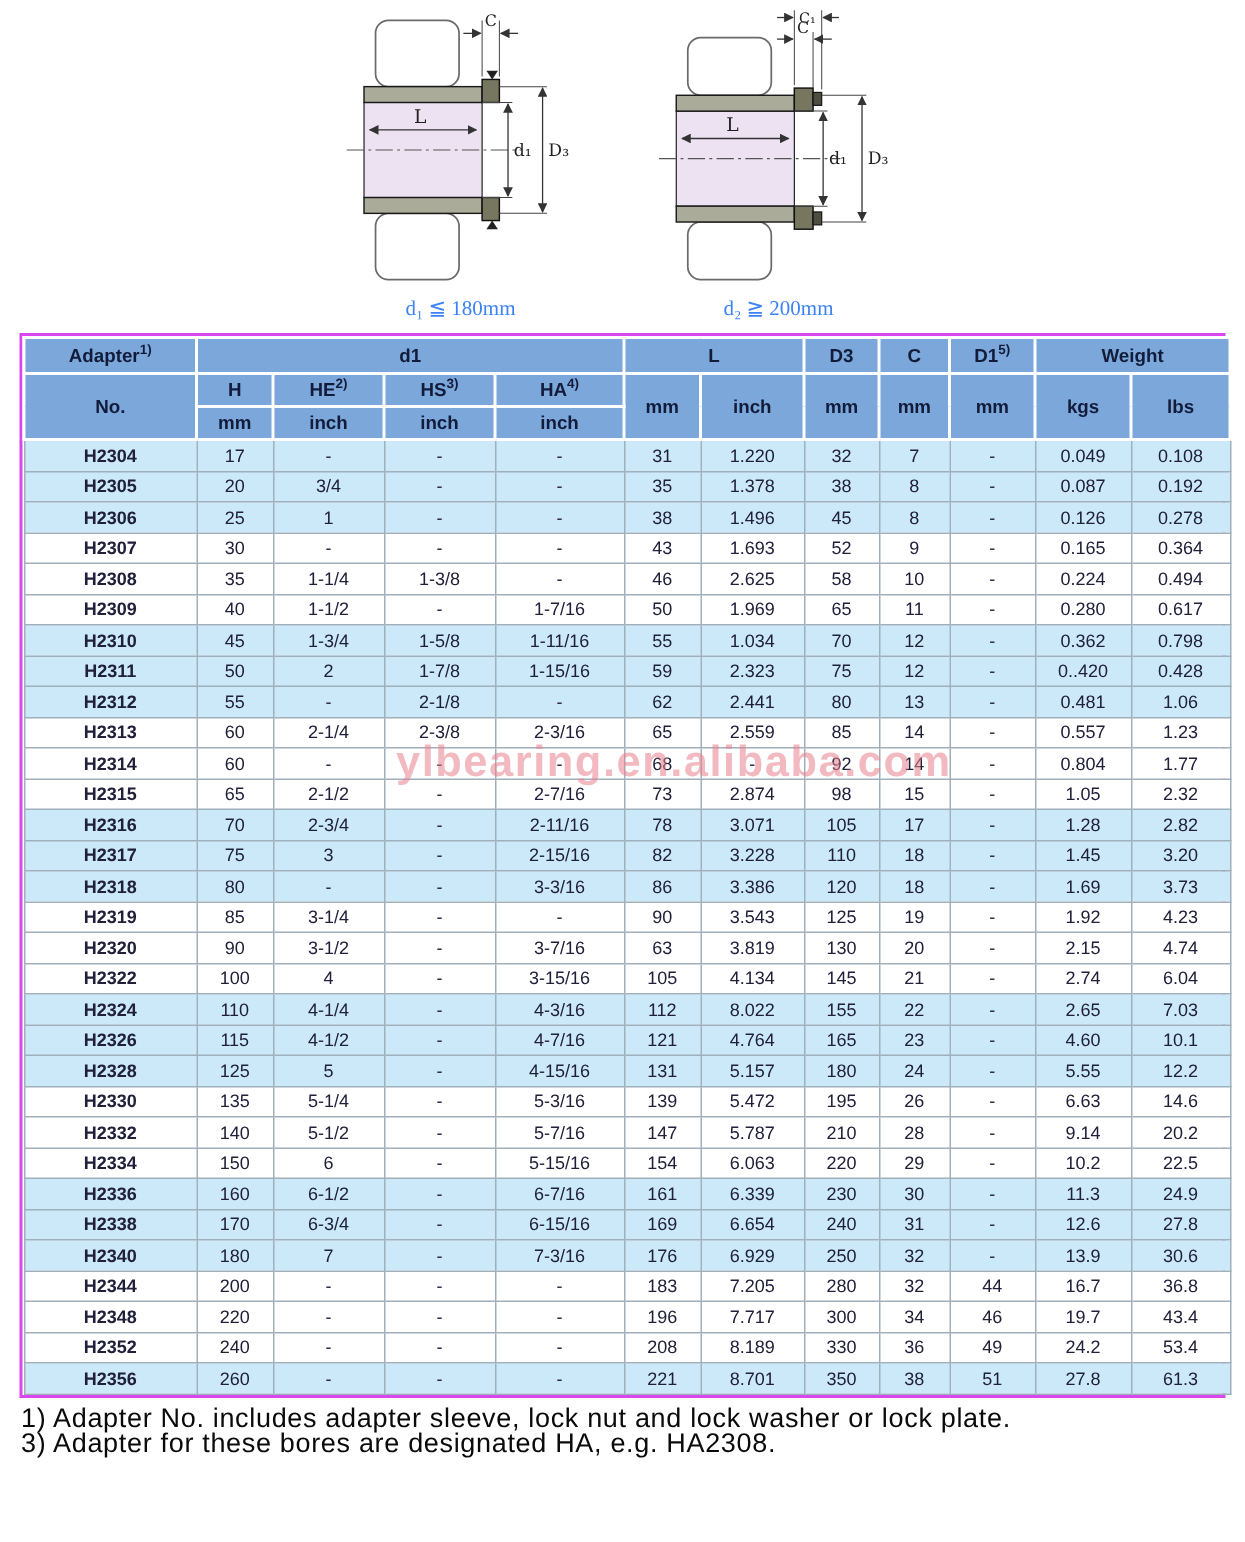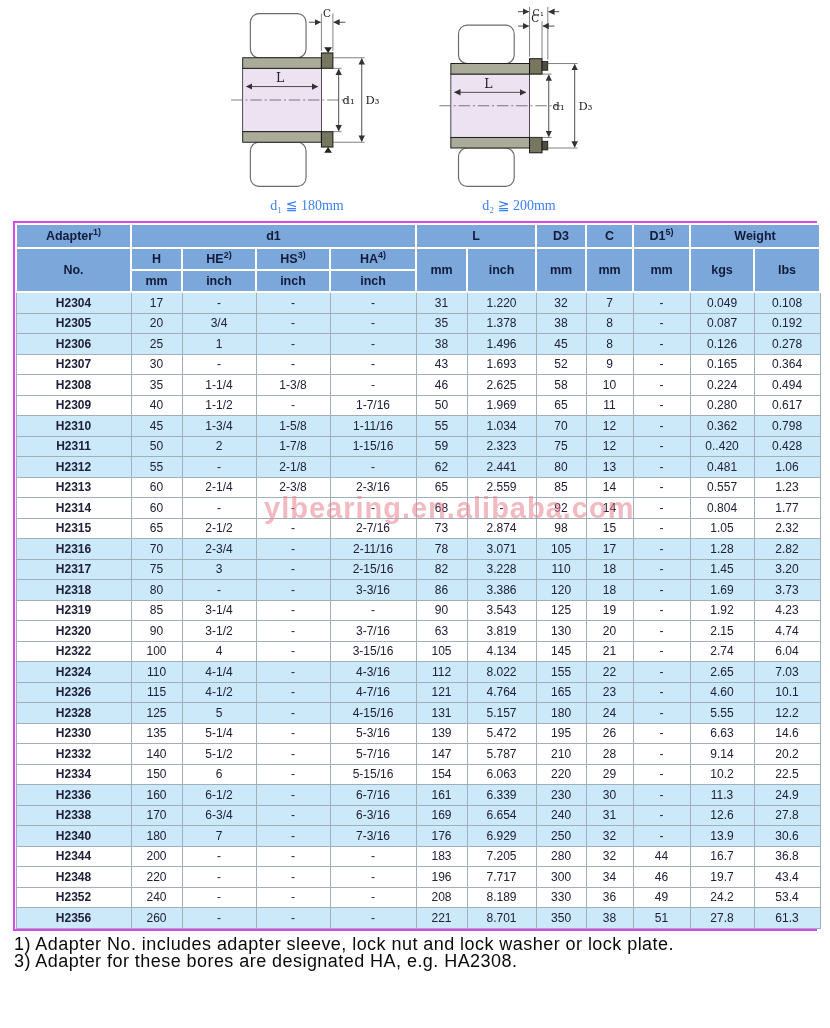--- a/index.html
+++ b/index.html
@@ -552,21 +552,21 @@
           <td>30</td>
           <td>-</td>
           <td>11.3</td>
           <td>24.9</td>
         </tr>
         <tr class="row-blue">
           <td class="adapter-no">H2338</td>
           <td>170</td>
           <td>6-3/4</td>
           <td>-</td>
-          <td>6-3/16</td>
+          <td>6-15/16</td>
           <td>169</td>
           <td>6.654</td>
           <td>240</td>
           <td>31</td>
           <td>-</td>
           <td>12.6</td>
           <td>27.8</td>
         </tr>
         <tr class="row-blue">
           <td class="adapter-no">H2340</td>

